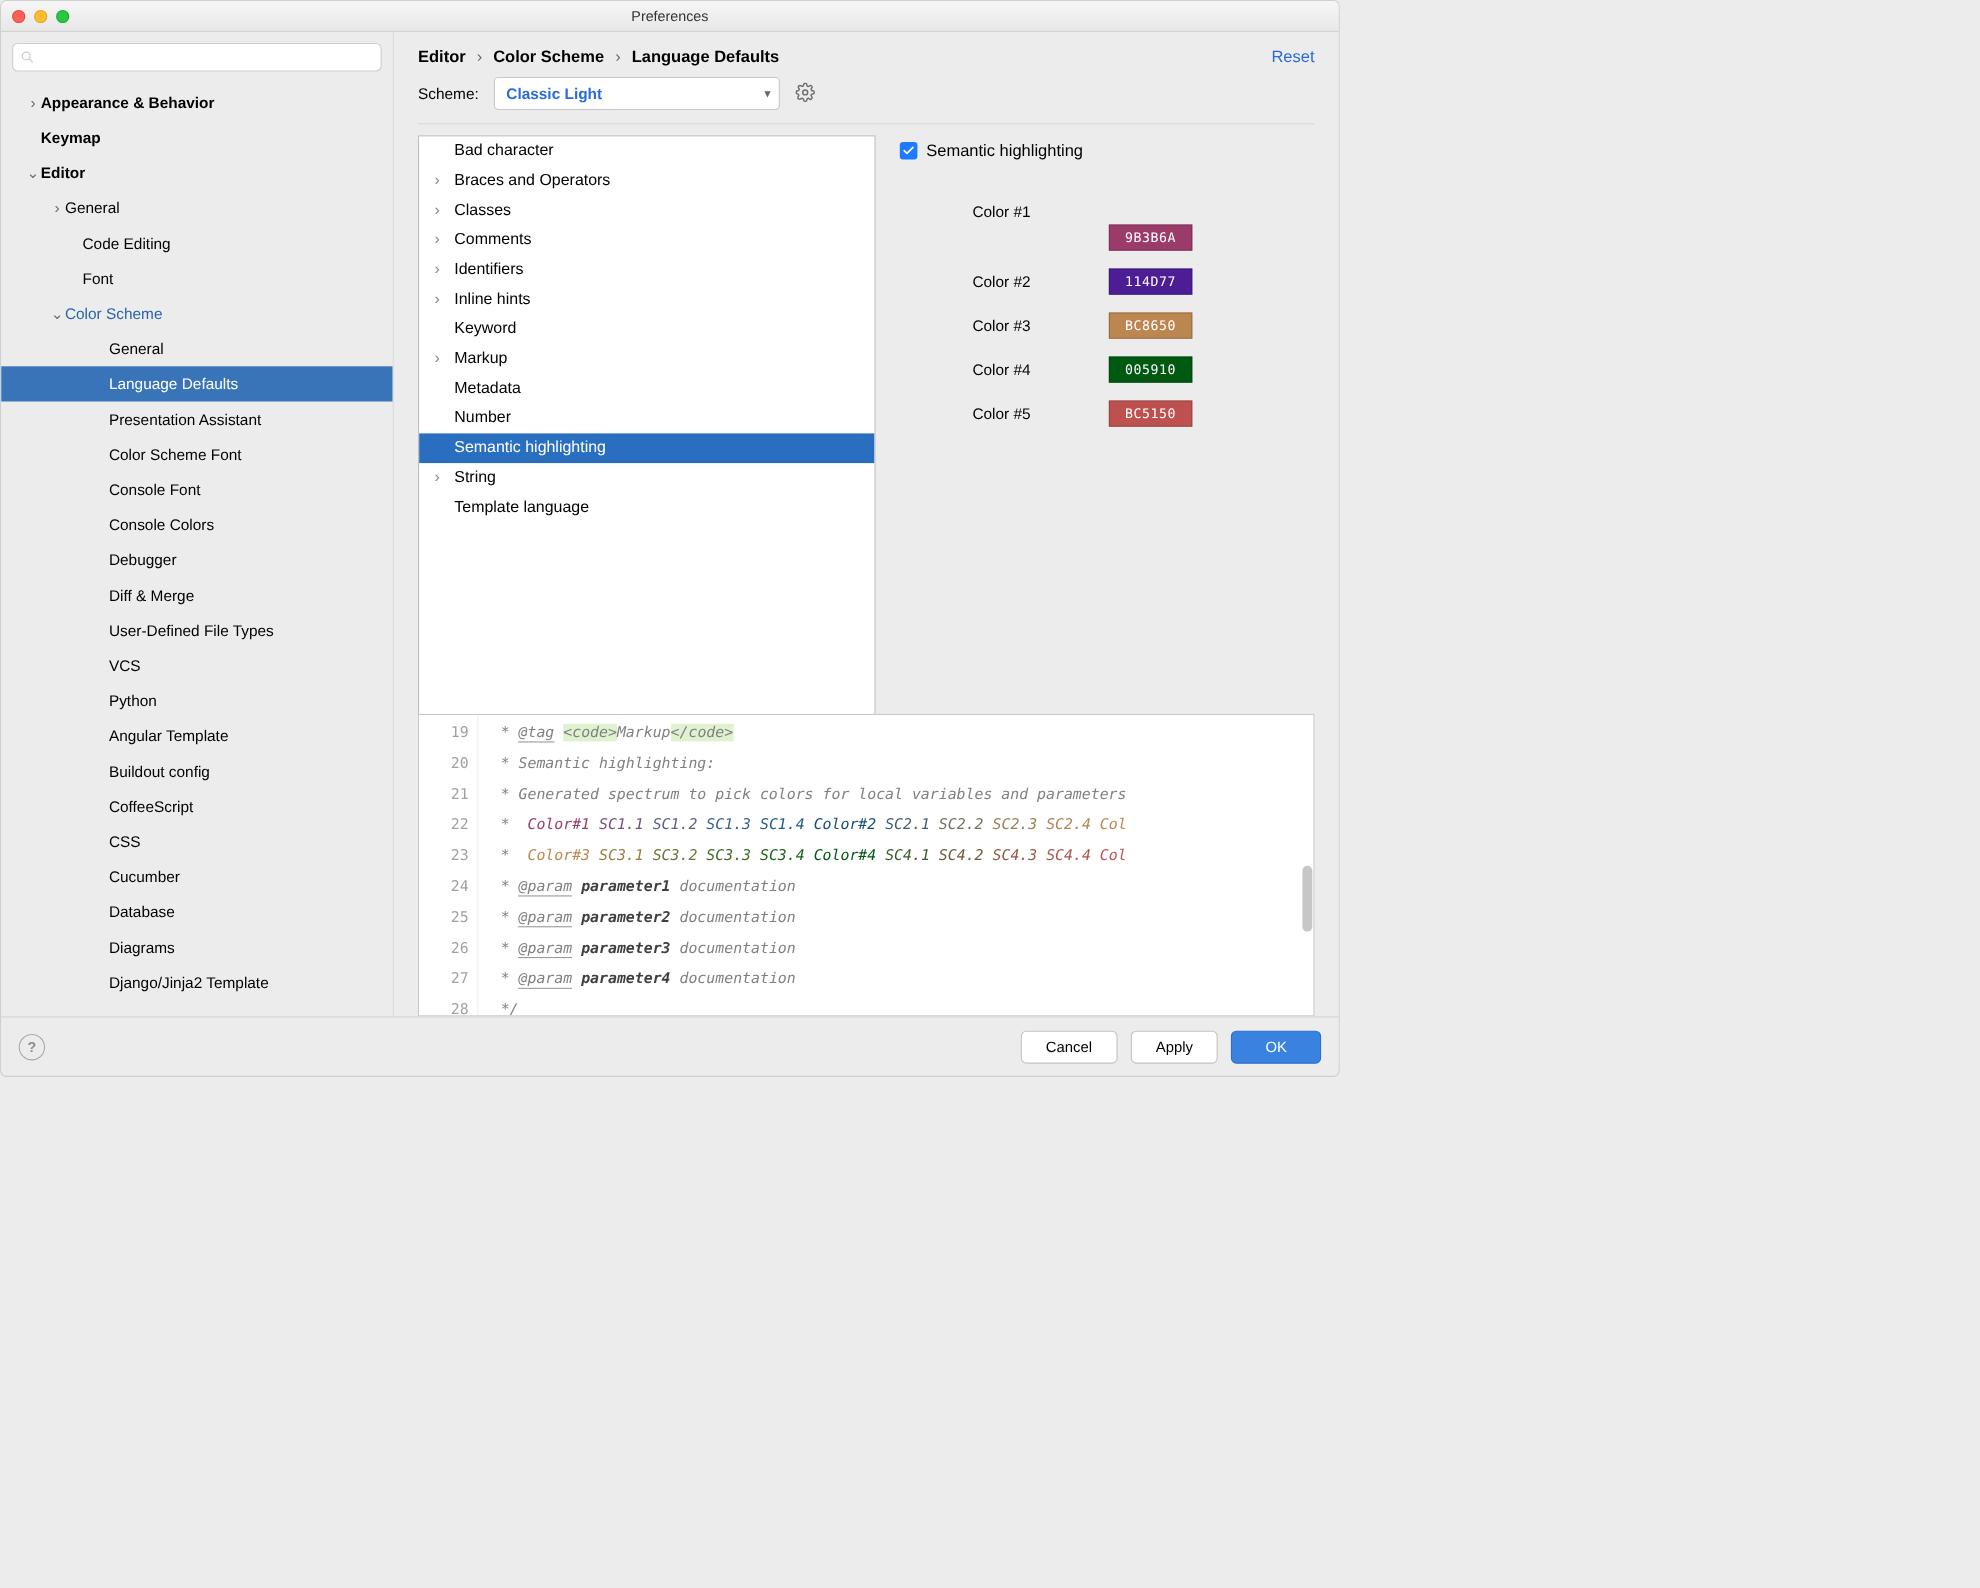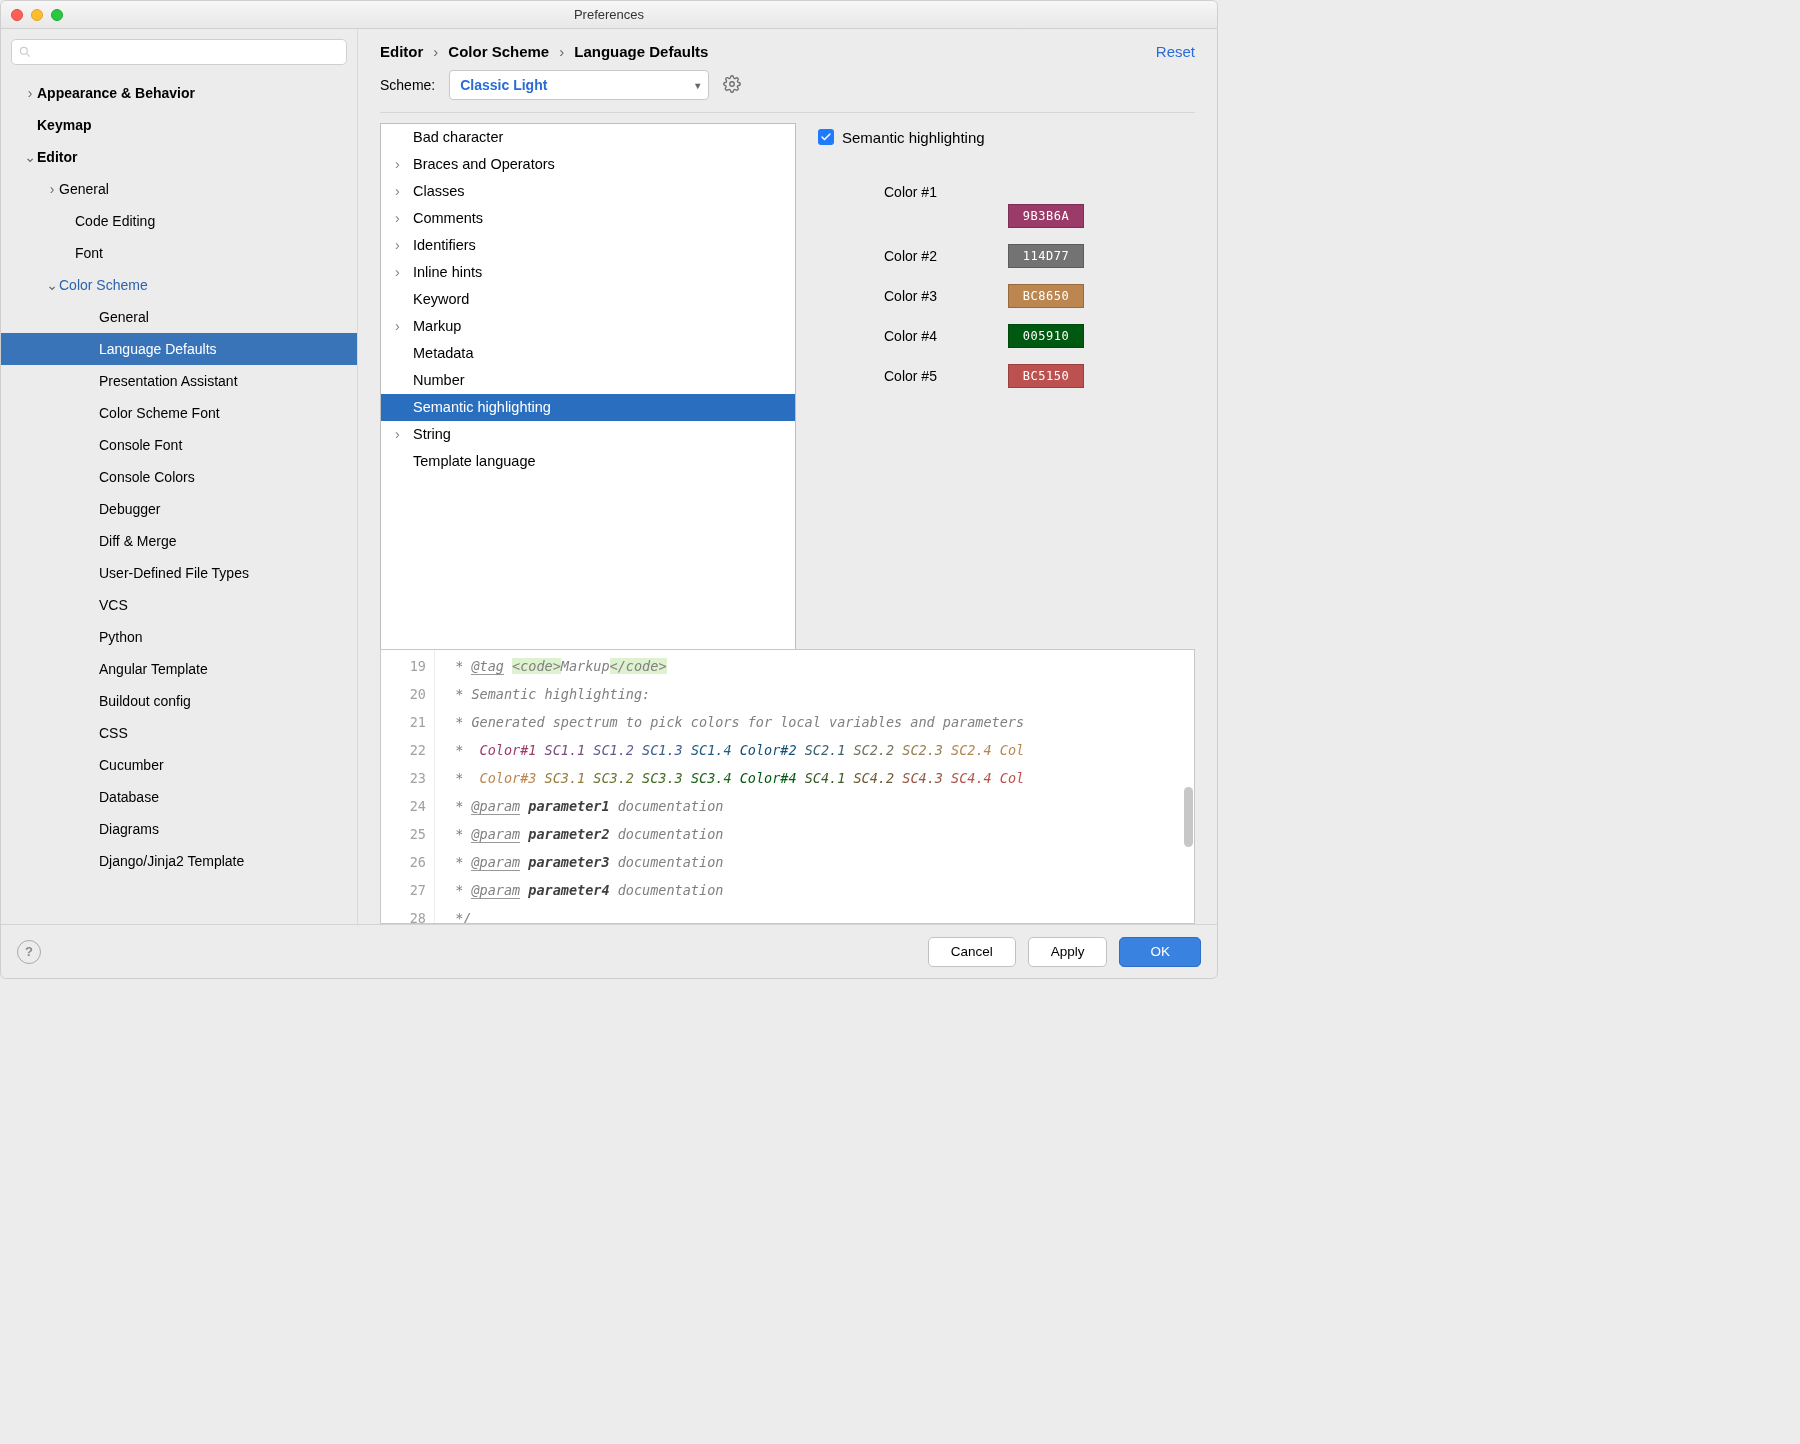--- a/index.html
+++ b/index.html
@@ -163,20 +163,24 @@
           <div class="row i3">
             <span class="arrow"></span>
             <span class="label">Angular Template</span>
           </div>
           <div class="row i3">
             <span class="arrow"></span>
             <span class="label">Buildout config</span>
           </div>
           <div class="row i3">
             <span class="arrow"></span>
+            <span class="label">CoffeeScript</span>
+          </div>
+          <div class="row i3">
+            <span class="arrow"></span>
             <span class="label">CSS</span>
           </div>
           <div class="row i3">
             <span class="arrow"></span>
             <span class="label">Cucumber</span>
           </div>
           <div class="row i3">
             <span class="arrow"></span>
             <span class="label">Database</span>
           </div>
@@ -281,21 +285,21 @@
             </span>
             <span>Semantic highlighting</span>
           </div>
           <div id="colors">
               <div class="color-row">
                 <div class="name">Color #1</div>
                 <div class="swatch" style="background: rgb(155, 59, 106); margin-top: 48px;">9B3B6A</div>
               </div>
               <div class="color-row">
                 <div class="name">Color #2</div>
-                <div class="swatch" style="background: #737373;">114D77</div>
+                <div class="swatch" style="background: #4c1d95;">114D77</div>
               </div>
               <div class="color-row">
                 <div class="name">Color #3</div>
                 <div class="swatch" style="background: rgb(188, 134, 80);">BC8650</div>
               </div>
               <div class="color-row">
                 <div class="name">Color #4</div>
                 <div class="swatch" style="background: rgb(0, 89, 16);">005910</div>
               </div>
               <div class="color-row">

